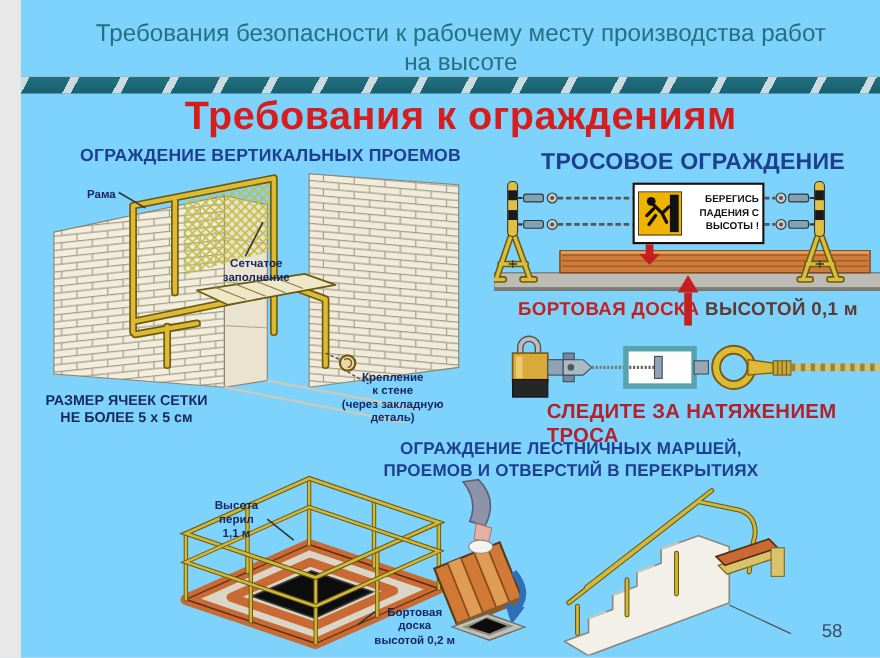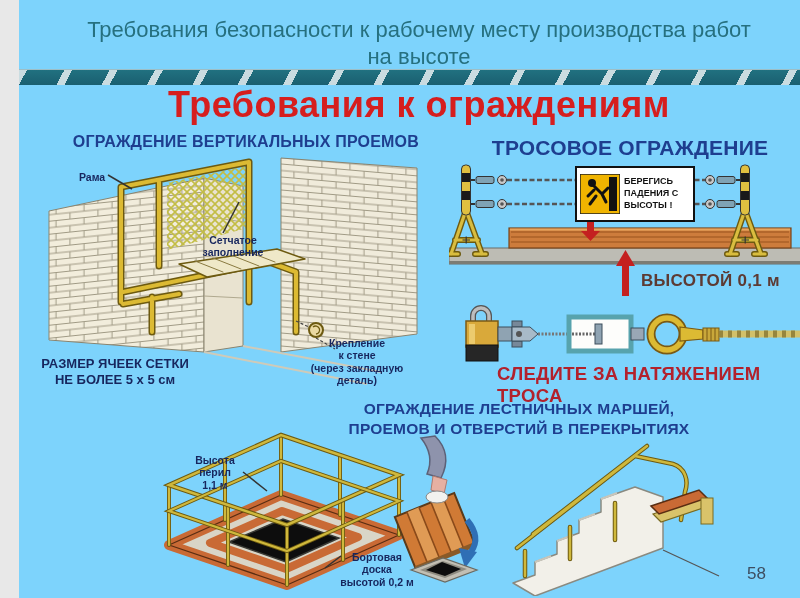--- a/index.html
+++ b/index.html
@@ -36,21 +36,21 @@
   .lbl-toe{left:318px;top:551px;width:80px;}
   
   .lbl-board{left:452px;top:271px;font-size:17px;font-weight:bold;color:#c42020;letter-spacing:.3px;}
   .lbl-board-h{left:622px;top:271px;font-size:17px;font-weight:bold;color:#5d3a33;letter-spacing:.3px;}
   .lbl-tension{left:478px;top:363px;font-size:18.5px;font-weight:bold;color:#b2212c;letter-spacing:.3px;}
   
   .sign{left:556px;top:166px;width:120px;height:56px;background:#fff;
         border:2.5px solid #111;box-sizing:border-box;display:flex;
         align-items:center;gap:4px;padding:3px;}
   .sign-text{flex:1;color:#111;font-weight:bold;font-size:9px;line-height:1.3;
-             text-align:left;white-space:pre-line;}
+             text-align:right;white-space:pre-line;}
   .page-num{left:728px;top:564px;font-size:17px;color:#3d4e61;}
 </style>
 </head>
 <body>
 
 <div class="slide">
 
   <div class="abs title">
     <div>Требования безопасности к рабочему месту производства работ</div>
     <div>на высоте</div>
@@ -169,20 +169,21 @@
       <rect width="40" height="40" fill="#f0b400" stroke="#222" stroke-width="1.5"></rect>
       <rect x="29" y="3" width="8" height="34" fill="#111"></rect>
       <circle cx="12" cy="9" r="4" fill="#111"></circle>
       <path d="M14,12L22,20 M22,20L28,14 M22,20L26,28 M14,16L8,22 M16,22L10,30" stroke="#111" stroke-width="3" fill="none" stroke-linecap="round"></path>
     </svg>
     <div class="sign-text">БЕРЕГИСЬ
 ПАДЕНИЯ С
 ВЫСОТЫ !</div>
   </div>
 
+  <div class="abs lbl-board">БОРТОВАЯ ДОСКА</div>
   <svg class="abs" style="left:597px;top:250px" width="19" height="48" viewBox="0 0 19 48">
     <polygon points="9.5,0 19,16 0,16" fill="#c42020"></polygon>
     <rect x="6" y="16" width="7" height="30" fill="#c42020"></rect>
   </svg>
   <div class="abs lbl-board-h">ВЫСОТОЙ 0,1 м</div>
 
   <svg class="abs" style="left:432px;top:303px" width="360" height="60" viewBox="0 0 360 60">
     <g>
       <path d="M22,20V13a8,8 0 0 1 16,0V20" fill="none" stroke="#555" stroke-width="6"></path>
       <path d="M22,20V13a8,8 0 0 1 16,0V20" fill="none" stroke="#bdbdbd" stroke-width="3.5"></path>

